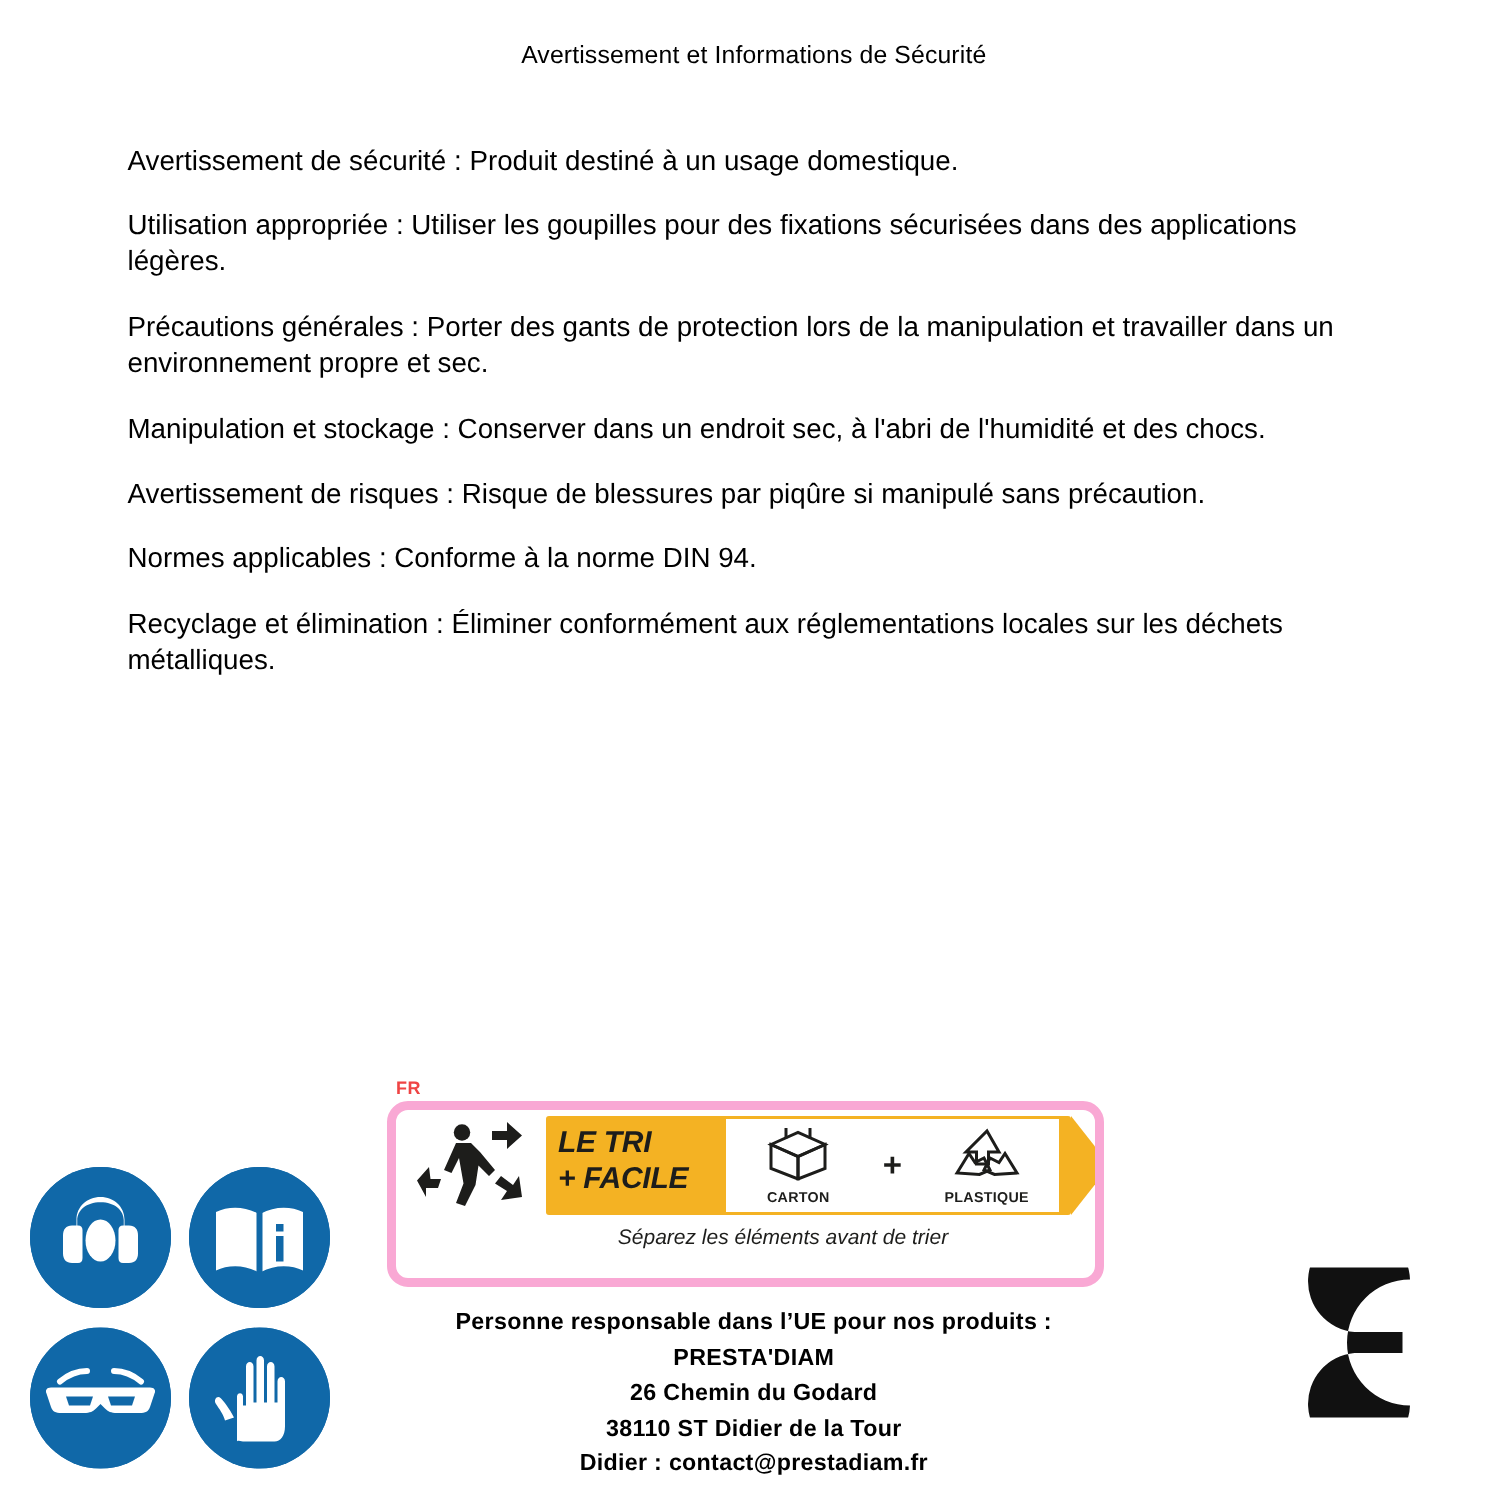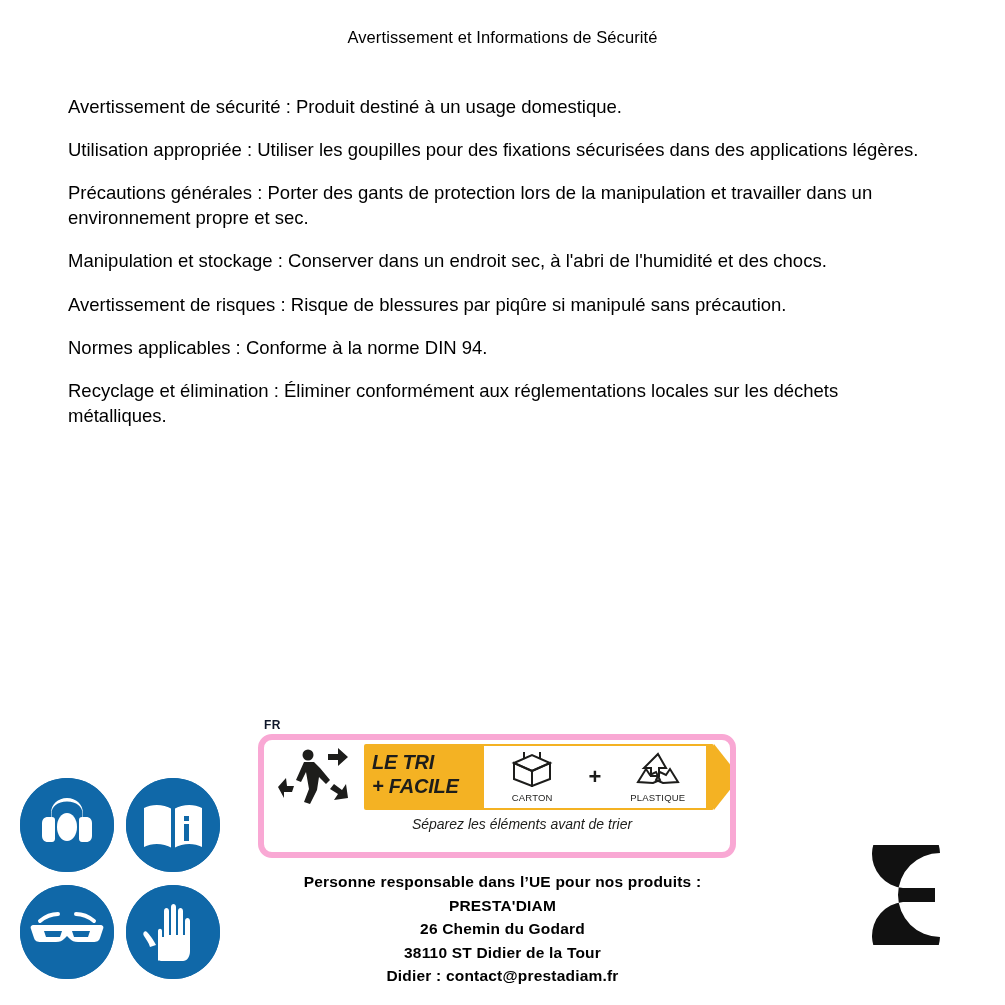--- a/index.html
+++ b/index.html
@@ -33,20 +33,21 @@
   .body-text {
     position: absolute;
     top: 76px;
     left: 68px;
     width: 862px;
   }
   .para {
     font-size: 18.5px;
     line-height: 1.32;
     margin-bottom: 19px;
+    margin-left: 17px;
   }
   
   .picto-grid {
     position: absolute;
     left: 18px;
     top: 778px;
     width: 210px;
     height: 212px;
   }
   .picto {
@@ -69,21 +70,21 @@
     top: 718px;
     width: 466px;
     height: 131px;
   }
   .triman .fr-tag {
     position: absolute;
     left: 6px;
     top: 0px;
     font-size: 12px;
     font-weight: bold;
-    color: #0f172a;
+    color: #ef4444;
     letter-spacing: 0.3px;
   }
   .triman-box {
     position: absolute;
     left: 0;
     top: 16px;
     width: 466px;
     height: 112px;
     border: 6px solid #f9a8d4;
     border-radius: 14px;
@@ -127,21 +128,21 @@
     left: 120px; top: 2px;
     width: 222px; height: 62px;
     background: #ffffff;
     display: flex;
     align-items: center;
     justify-content: space-around;
   }
   .mat { text-align: center; width: 80px; }
   .mat .mat-name {
     font-size: 9.5px;
-    font-weight: normal;
+    font-weight: bold;
     color: #1d1d1b;
     letter-spacing: 0.2px;
     margin-top: 1px;
   }
   .plus-sign {
     font-size: 22px;
     font-weight: bold;
     color: #1d1d1b;
   }
   .tri-footer {

